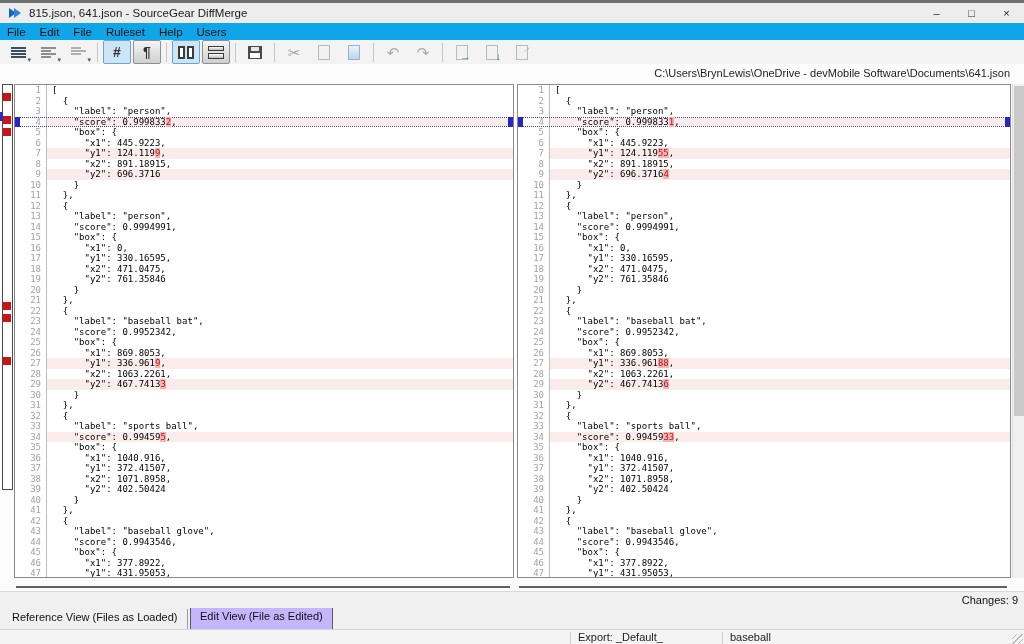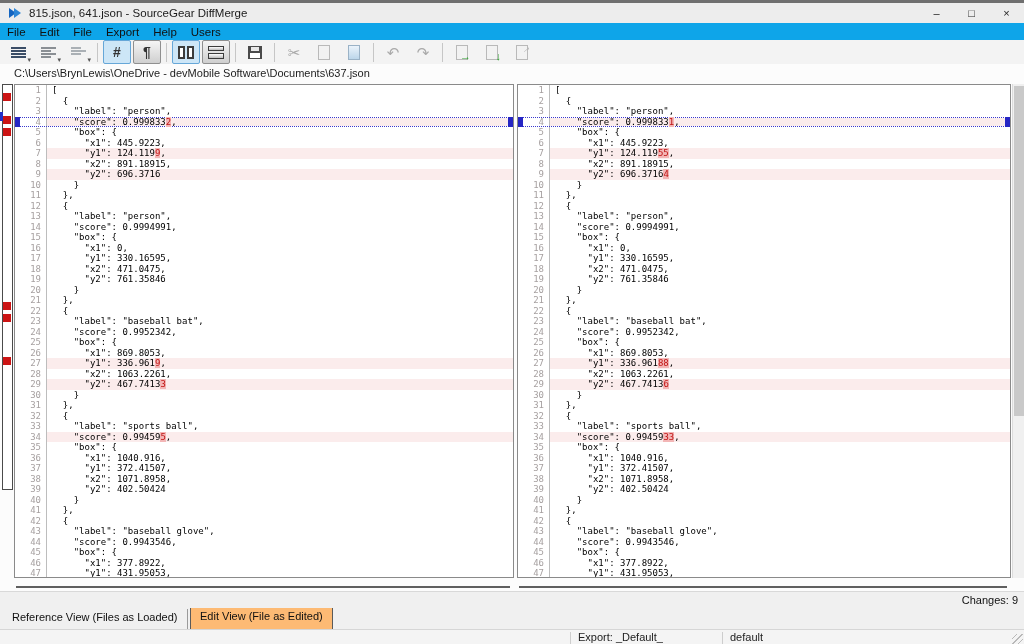--- a/index.html
+++ b/index.html
@@ -75,21 +75,21 @@
            border-left:1px solid #dcdcdc;}
   .vthumb{position:absolute;left:1px;top:2px;width:10px;height:330px;background:#c9c9c9;}
   .hthumb{position:absolute;top:522px;height:2px;background:#5f5f5f;}
   .hthumb.l{left:16px;width:494px;}
   .hthumb.r{left:519px;width:488px;}
   
   .bottom{position:absolute;left:0;top:591px;width:1024px;height:53px;background:#f0f0f0;border-top:1px solid #d9d9d9;}
   .changes{position:absolute;right:6px;top:2px;font-size:11px;color:#111;}
   .tab{position:absolute;font-size:11px;color:#111;padding:2px 9px 7px 9px;white-space:nowrap;}
   .tab.inactive{left:3px;top:17px;height:14px;border-bottom:2px solid #5a5a5a;border-right:1px solid #9a9a9a;}
-  .tab.active{left:190px;top:16px;height:18px;background:#fdba74;border:1px solid #5a5a5a;border-top:none;}
+  .tab.active{left:190px;top:16px;height:18px;background:#c4b5fd;border:1px solid #5a5a5a;border-top:none;}
   .statusbar{position:absolute;left:0;top:37px;width:1024px;height:16px;background:#f4f4f4;
              border-top:1px solid #d6d6d6;font-size:11px;color:#222;}
   .sb-sep{position:absolute;top:2px;width:1px;height:12px;background:#cdcdcd;}
   .sb-text{position:absolute;top:1px;white-space:nowrap;}
   .grip{position:absolute;right:1px;bottom:1px;width:11px;height:11px;
         background:repeating-linear-gradient(135deg,transparent 0 3px,#b9b9b9 3px 4px);}
 </style>
 </head>
 <body>
 
@@ -105,21 +105,21 @@
       <div class="win-btn">–</div>
       <div class="win-btn">□</div>
       <div class="win-btn">×</div>
     </span>
 </div>
 
 <div class="menubar">
     <div class="menu-item">File</div>
     <div class="menu-item">Edit</div>
     <div class="menu-item">File</div>
-    <div class="menu-item">Export</div>
+    <div class="menu-item">Ruleset</div>
     <div class="menu-item">Help</div>
     <div class="menu-item">Users</div>
   </div>
 
 <div class="toolbar">
     <div class="tbtn">
       <span class="ic-bars">
         <div class="b"></div>
         <div class="b"></div>
         <div class="b"></div>
@@ -200,21 +200,21 @@
       </span>
     </div>
     <div class="tbtn">
       <span class="ic-page">
         <span class="arrow updim">→</span>
       </span>
     </div>
   </div>
 
 <div class="workspace">
-  <div class="pathbar path-left">C:\Users\BrynLewis\OneDrive - devMobile Software\Documents\637.json</div>
+  <div class="pathbar path-right">C:\Users\BrynLewis\OneDrive - devMobile Software\Documents\641.json</div>
 
   <div class="overview">
     <div class="ov-box"></div>
   <div class="ov-mark" style="top: 9px;"></div>
       <div class="ov-mark" style="top: 32px;"></div>
       <div class="ov-mark" style="top: 44px;"></div>
       <div class="ov-mark" style="top: 218px;"></div>
       <div class="ov-mark" style="top: 230px;"></div>
       <div class="ov-mark" style="top: 273px;"></div>
       <div class="ov-cur" style="top: 28px;"></div>
@@ -329,16 +329,16 @@
 <div class="bottom">
   <div class="changes">Changes: 9</div>
   <div id="tabstrip">
       <div class="tab inactive">Reference View (Files as Loaded)</div>
       <div class="tab active">Edit View (File as Edited)</div>
     </div>
   <div class="statusbar">
     <div class="sb-sep" style="left:570px"></div>
     <div class="sb-text" style="left:578px">Export: _Default_</div>
     <div class="sb-sep" style="left:722px"></div>
-    <div class="sb-text" style="left:730px">default</div>
+    <div class="sb-text" style="left:730px">baseball</div>
     <div class="grip"></div>
   </div>
 </div>
 
 </body></html>

